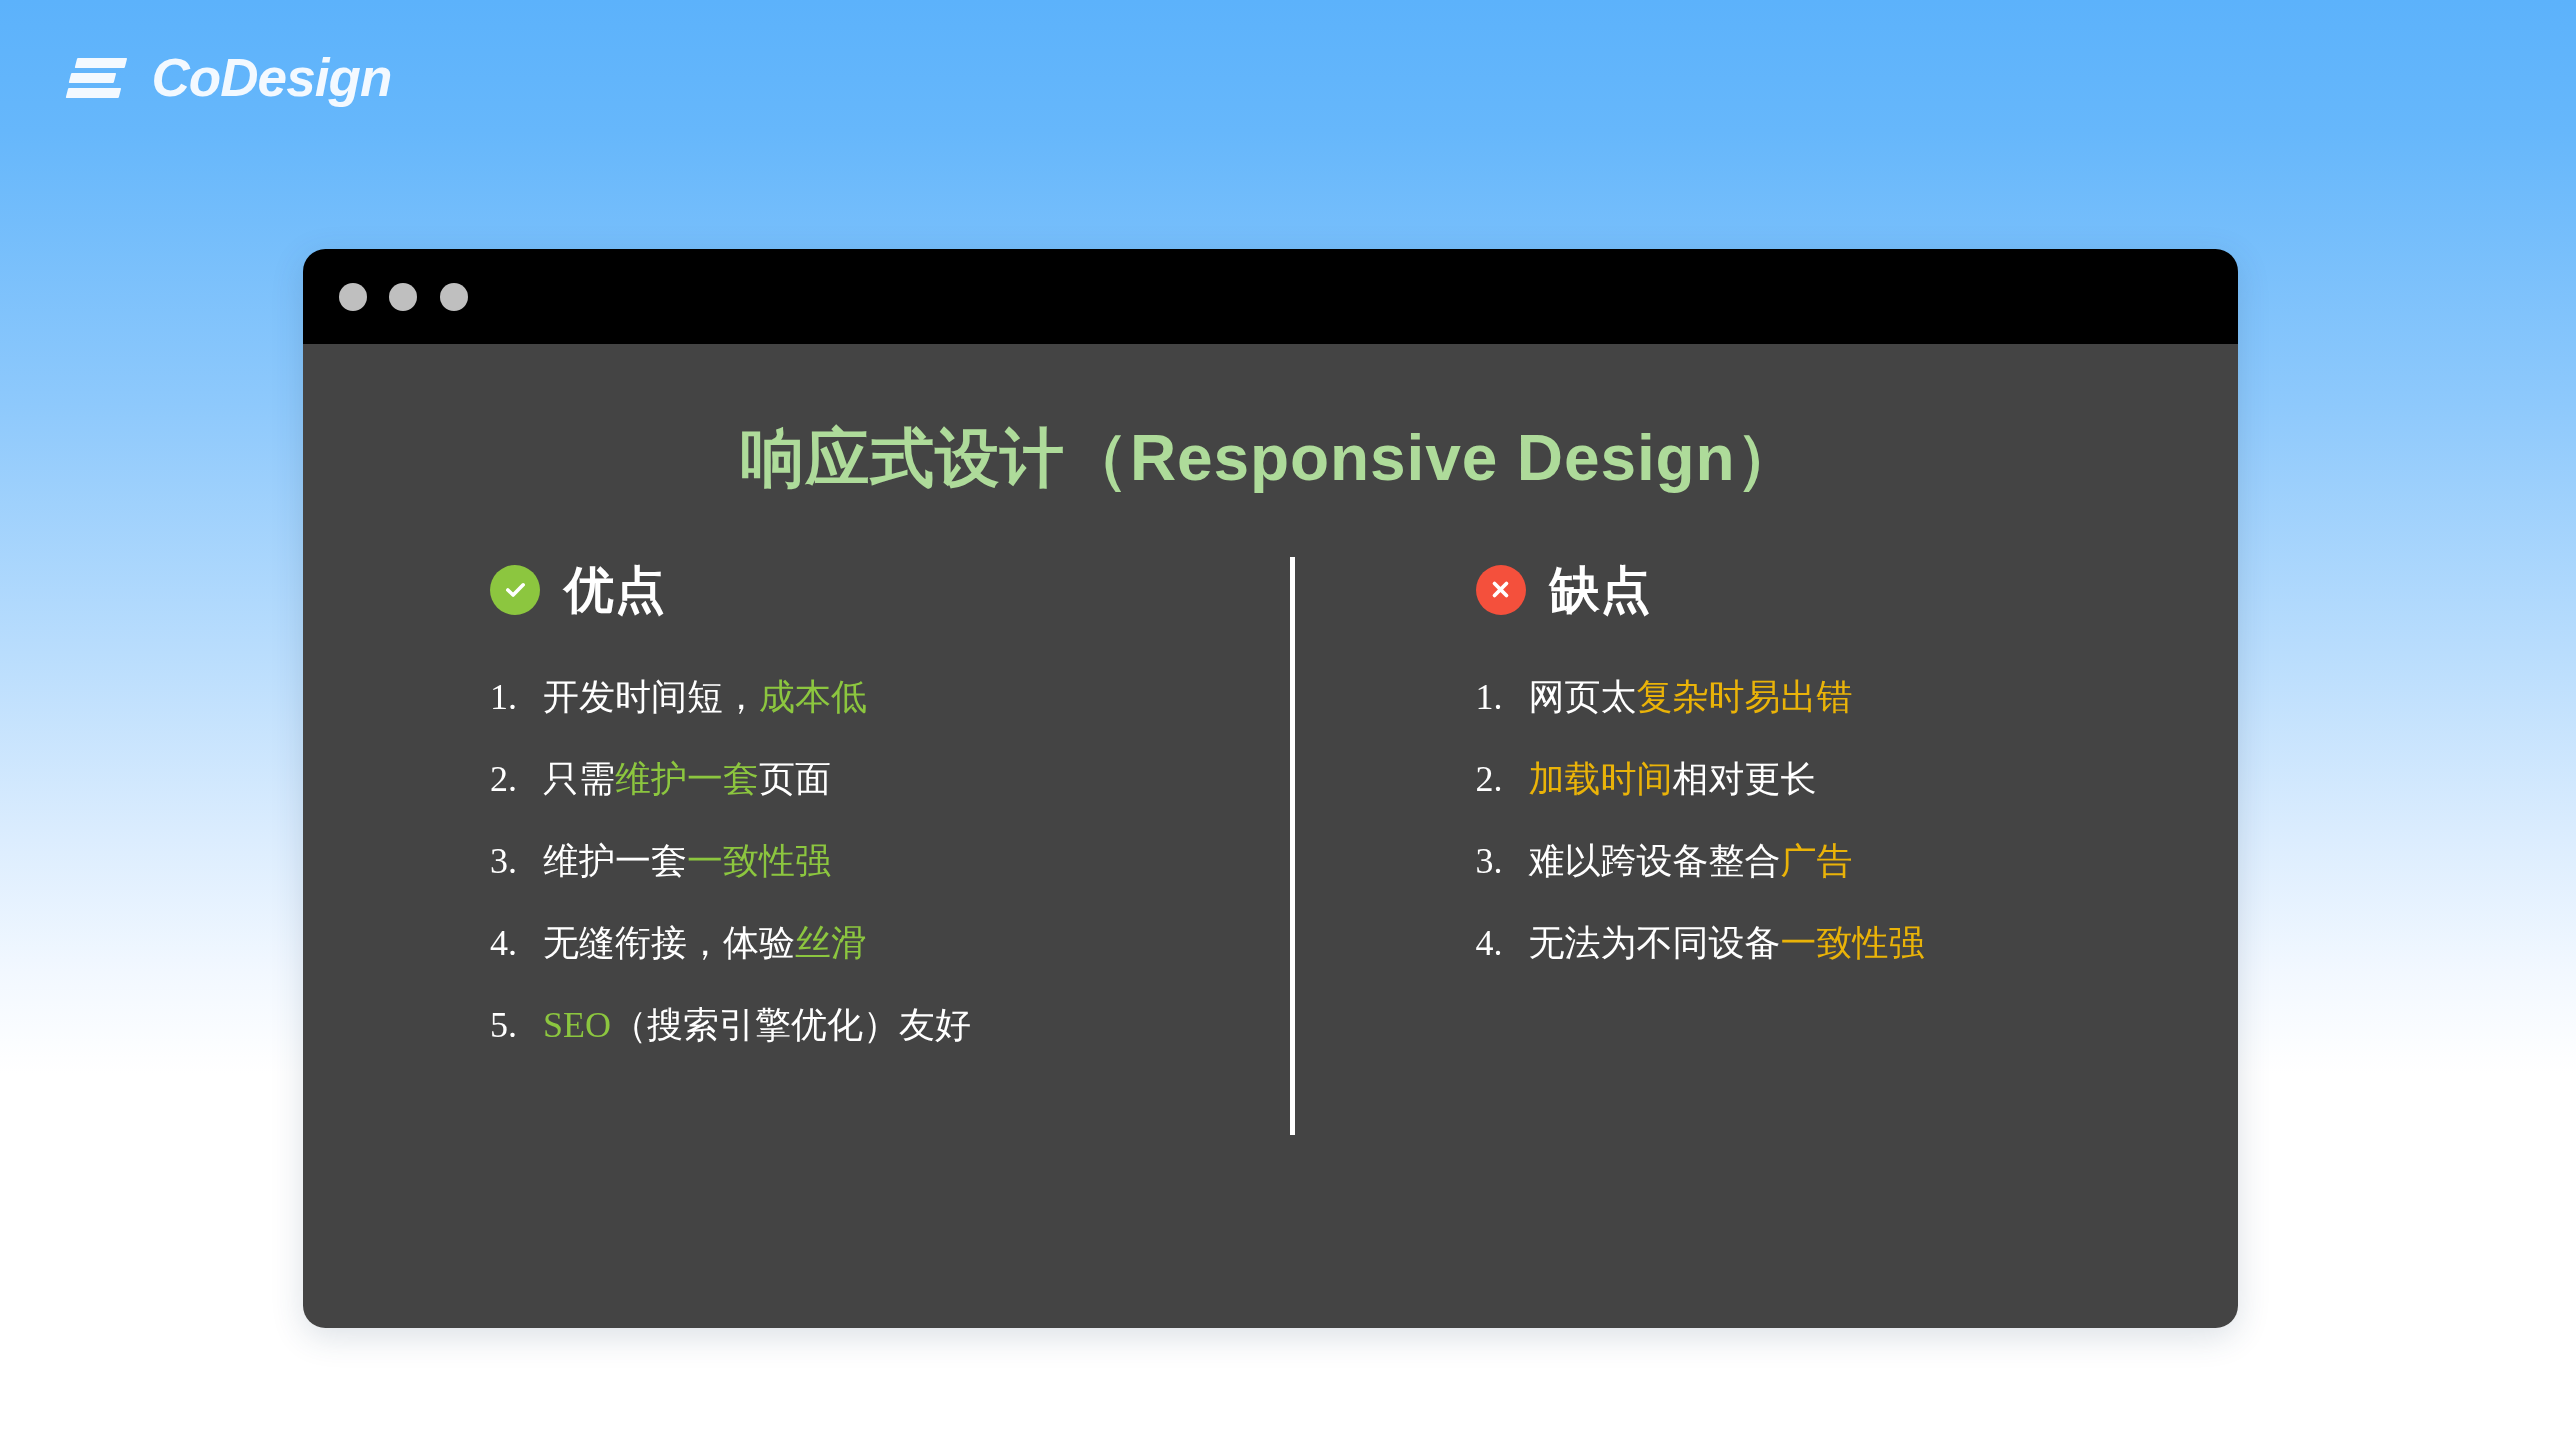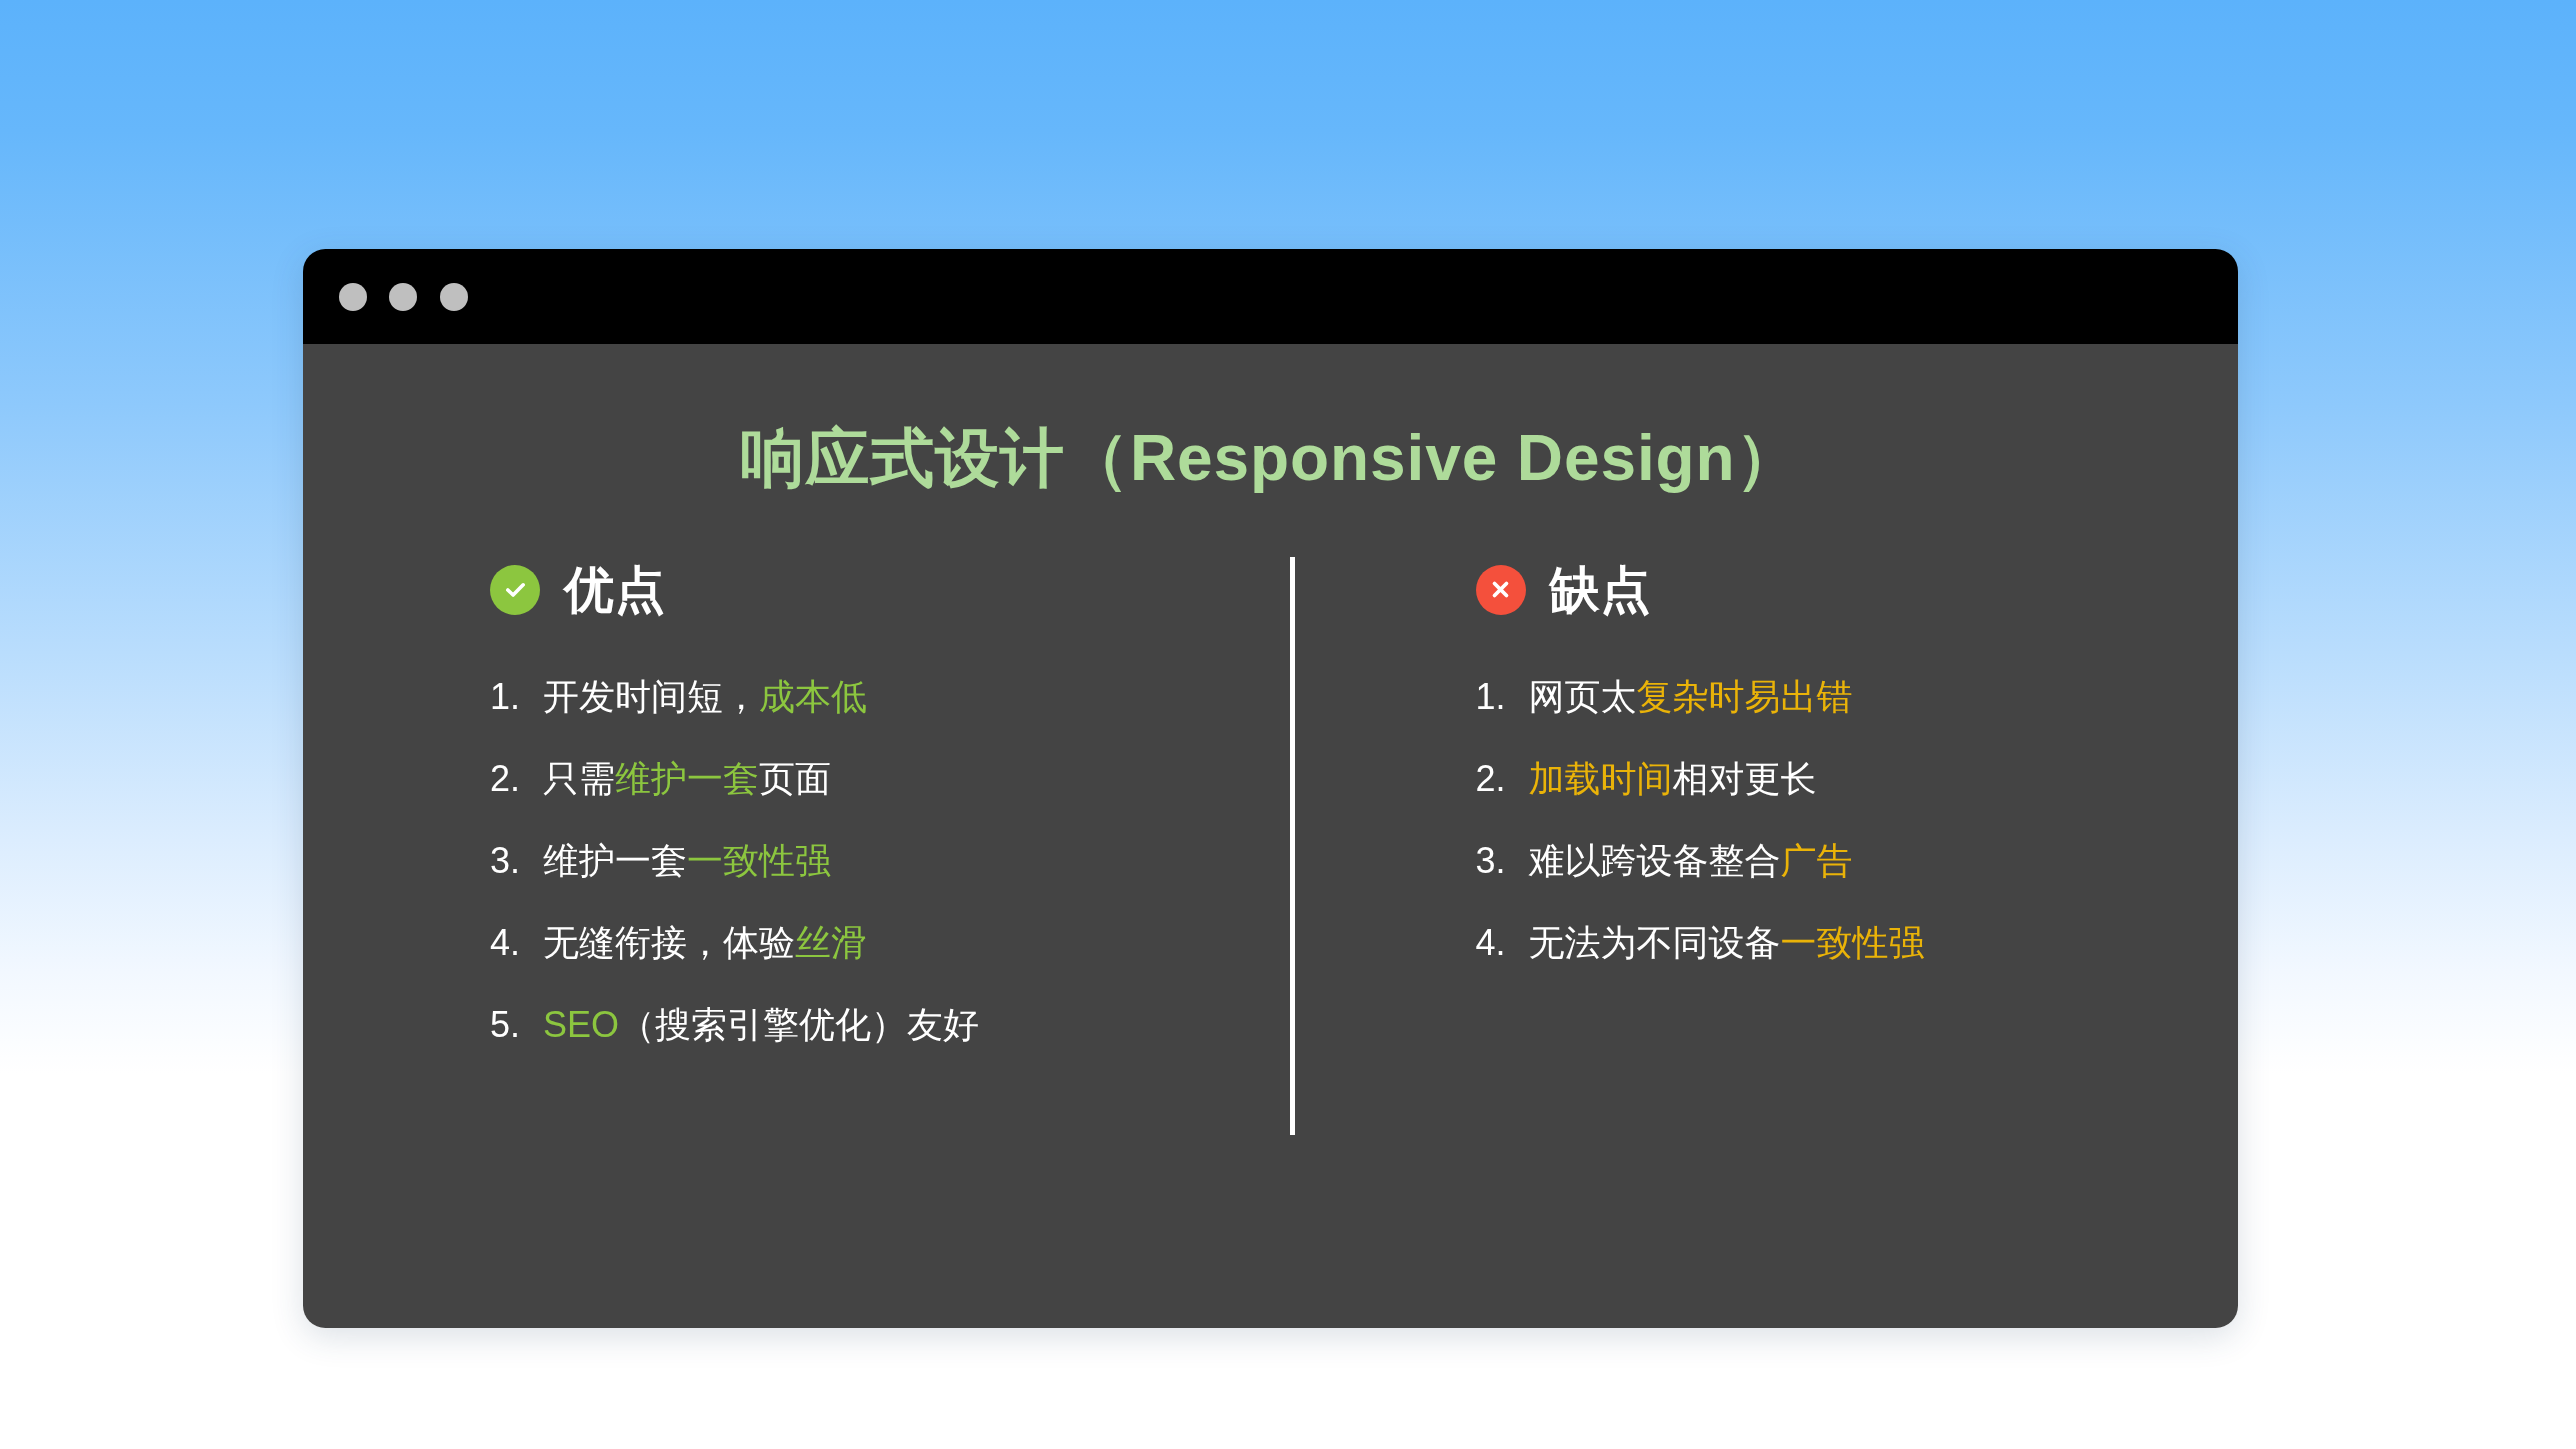--- a/index.html
+++ b/index.html
@@ -119,20 +119,21 @@
   
   .columns {
     display: flex;
     margin-top: 64px;
     position: relative;
     padding: 0 0 0 0;
   }
   .col {
     width: 50%;
     box-sizing: border-box;
+    font-family: Liberation Serif, serif;
   }
   .col-left  { padding-left: 187px; }
   .col-right { padding-left: 205px; }
 
   .divider {
     position: absolute;
     left: 987px;
     top: 0px;
     width: 5.2px;
     height: 578px;
@@ -191,20 +192,28 @@
   }
   .li-text { display: inline-block; }
   .hl-green { color: #8cc63f; margin-top: 8px; }
   .hl-red   { color: #eab308; }
 </style>
 </head>
 <body>
 
 <div class="page">
 
+  <div class="brand">
+    <span class="brand-mark">
+      <span class="b1"></span>
+        <span class="b2"></span>
+        <span class="b3"></span>
+    </span>
+    <span class="brand-name">CoDesign</span>
+  </div>
 
   <div class="window">
 
     <div class="titlebar">
       <div class="dots">
         <span class="dot"></span>
         <span class="dot"></span>
         <span class="dot"></span>
       </div>
     </div>

